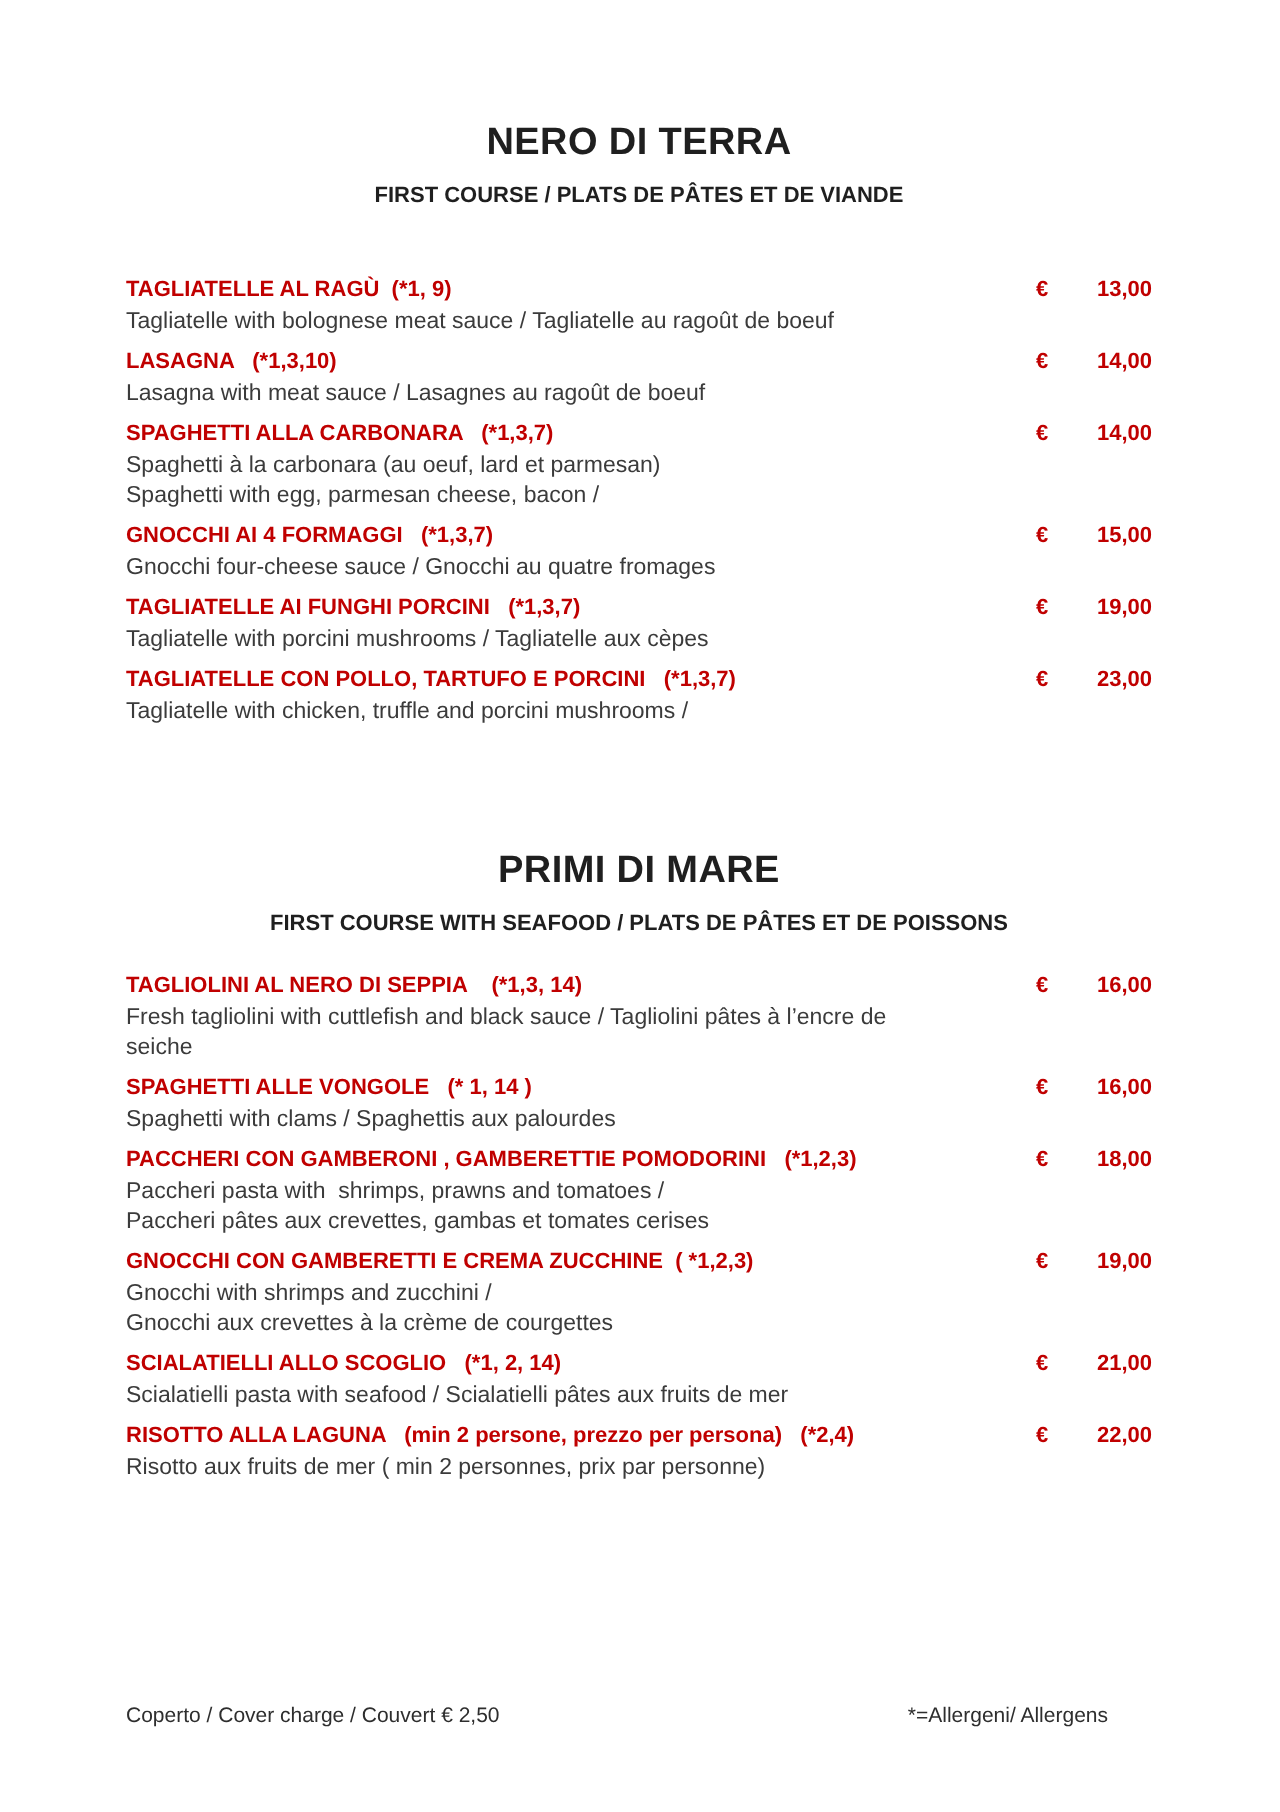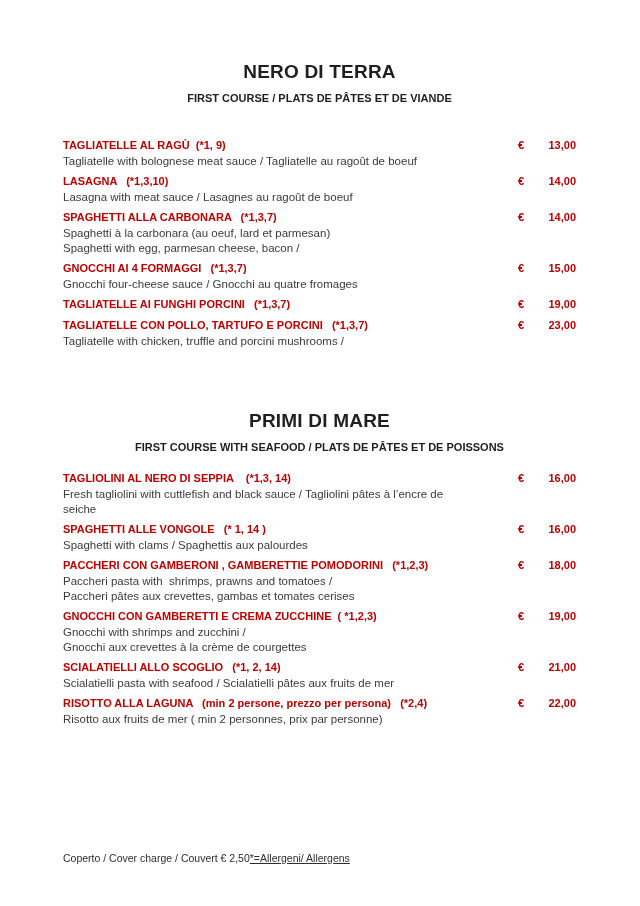--- a/index.html
+++ b/index.html
@@ -62,26 +62,26 @@
     line-height: 15px;
     color: #3b3b3b;
     white-space: pre-wrap;
   }
   .footer {
     position: absolute;
     left: 63px;
     right: 64px;
     top: 851px;
     display: flex;
-    justify-content: flex-start;
+    justify-content: space-between;
     font-size: 10.5px;
     line-height: 14px;
     color: #2e2e2e;
   }
-  .footer-right { padding-right: 22px; text-decoration: underline; }
+  .footer-right { padding-right: 22px; }
 </style>
 </head>
 <body>
 
 <div class="page">
 
   <section class="section-terra">
     <h1 class="section-title">NERO DI TERRA</h1>
     <h2 class="section-subtitle">FIRST COURSE / PLATS DE PÂTES ET DE VIANDE</h2>
     <div class="items">
@@ -132,20 +132,21 @@
       </div>
 
       <div class="item">
         <div class="item-head">
           <span class="item-name">TAGLIATELLE AI FUNGHI PORCINI   (*1,3,7)</span>
           <span class="price">
               <span>€</span>
               <span>19,00</span>
             </span>
         </div>
+        <div class="desc">Tagliatelle with porcini mushrooms / Tagliatelle aux cèpes</div>
       </div>
 
       <div class="item">
         <div class="item-head">
           <span class="item-name">TAGLIATELLE CON POLLO, TARTUFO E PORCINI   (*1,3,7)</span>
           <span class="price">
               <span>€</span>
               <span>23,00</span>
             </span>
         </div>

